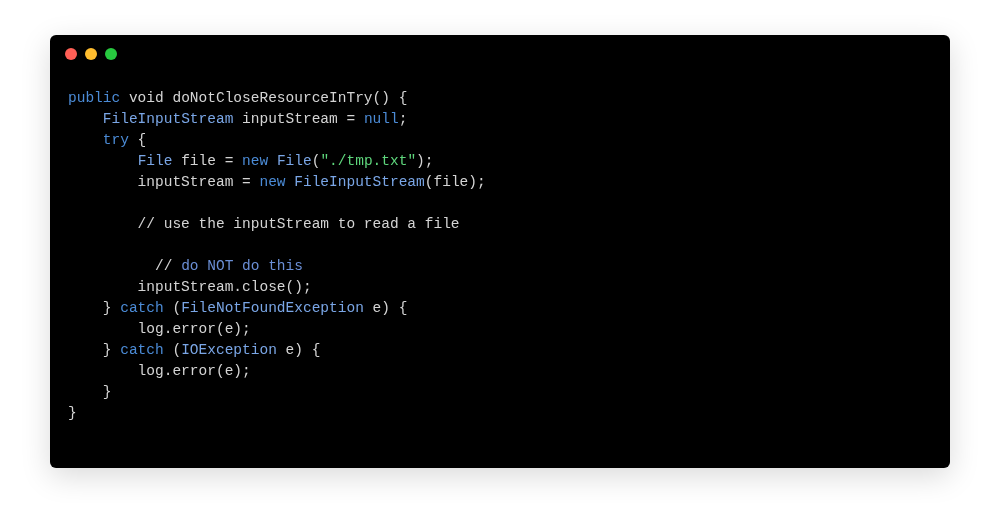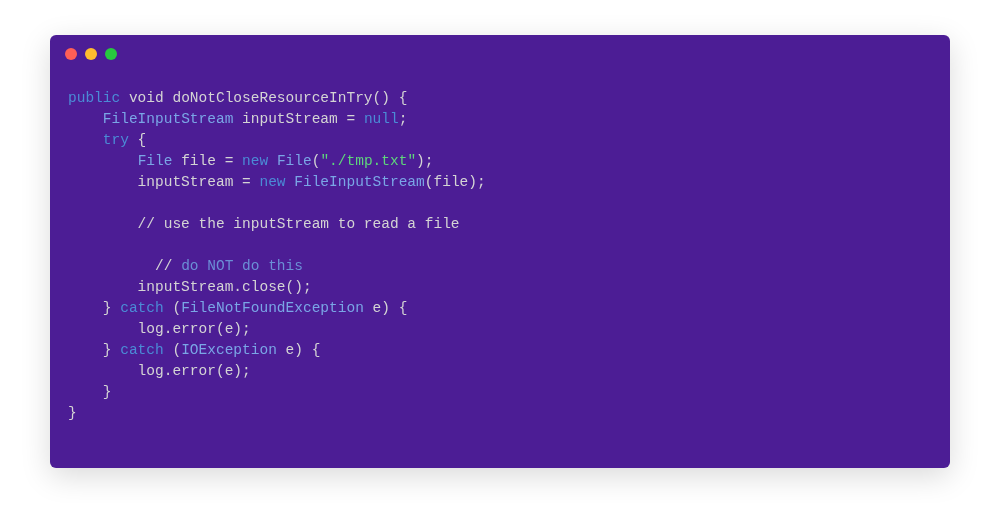--- a/index.html
+++ b/index.html
@@ -10,21 +10,21 @@
     body {
       background: #ffffff;
       font-family: 'Segoe UI', Tahoma, Geneva, Verdana, sans-serif;
       display: flex;
       justify-content: center;
       align-items: flex-start;
       padding: 35px 50px;
     }
     .window {
       width: 900px;
-      background: #4c1d95;
+      background: #000000;
       border-radius: 6px;
       box-shadow: 0 8px 30px rgba(0,0,0,0.15);
       overflow: hidden;
     }
     .titlebar {
       height: 38px;
       display: flex;
       align-items: center;
       padding: 0 15px;
       gap: 8px;

